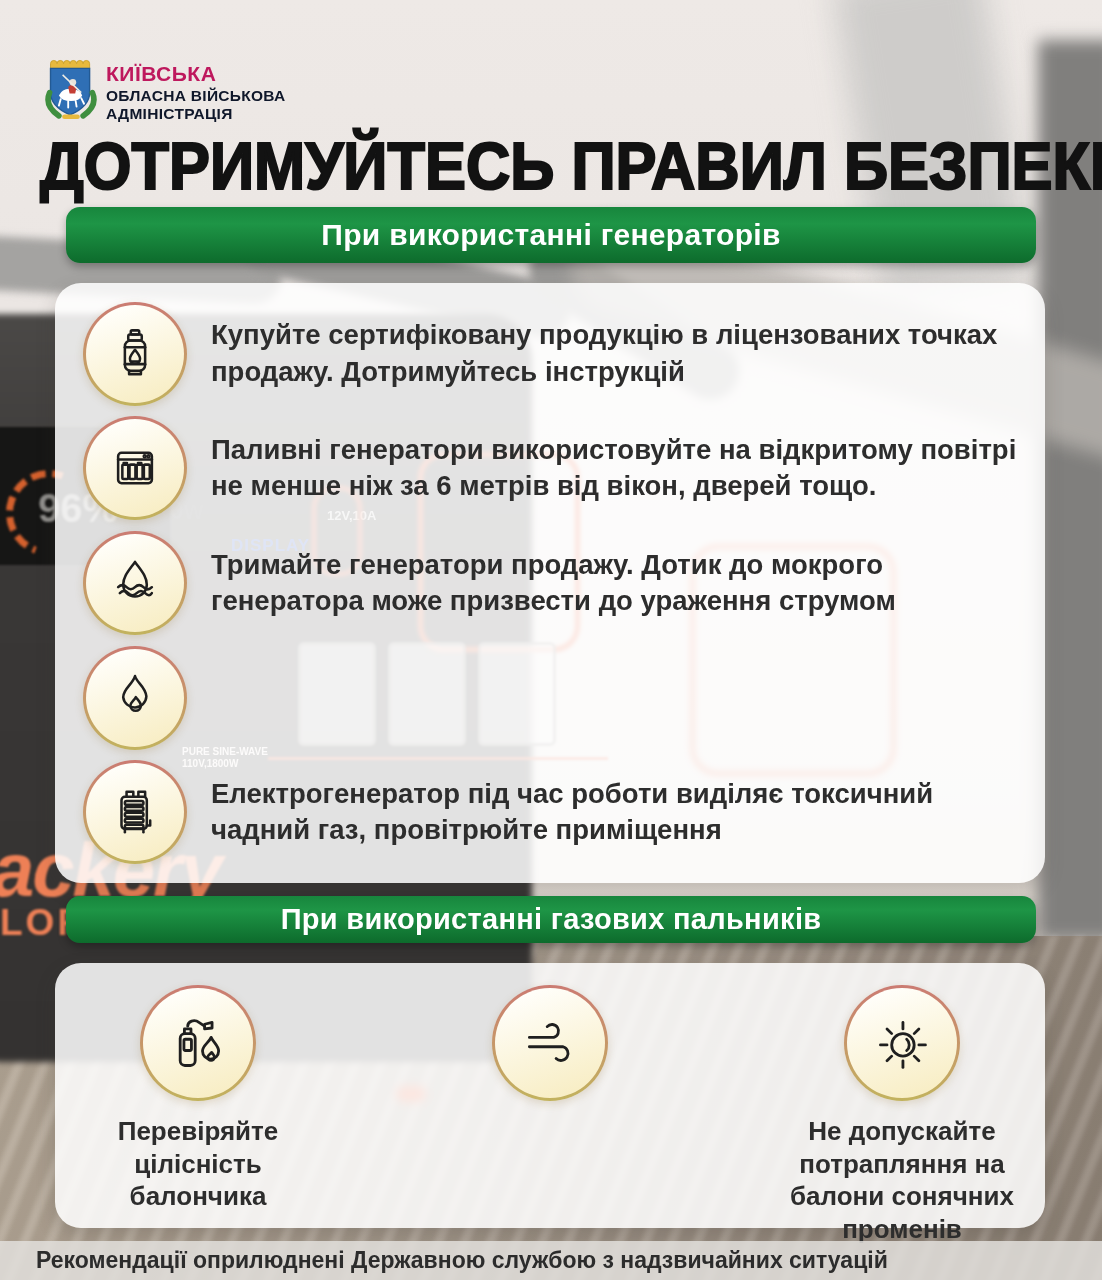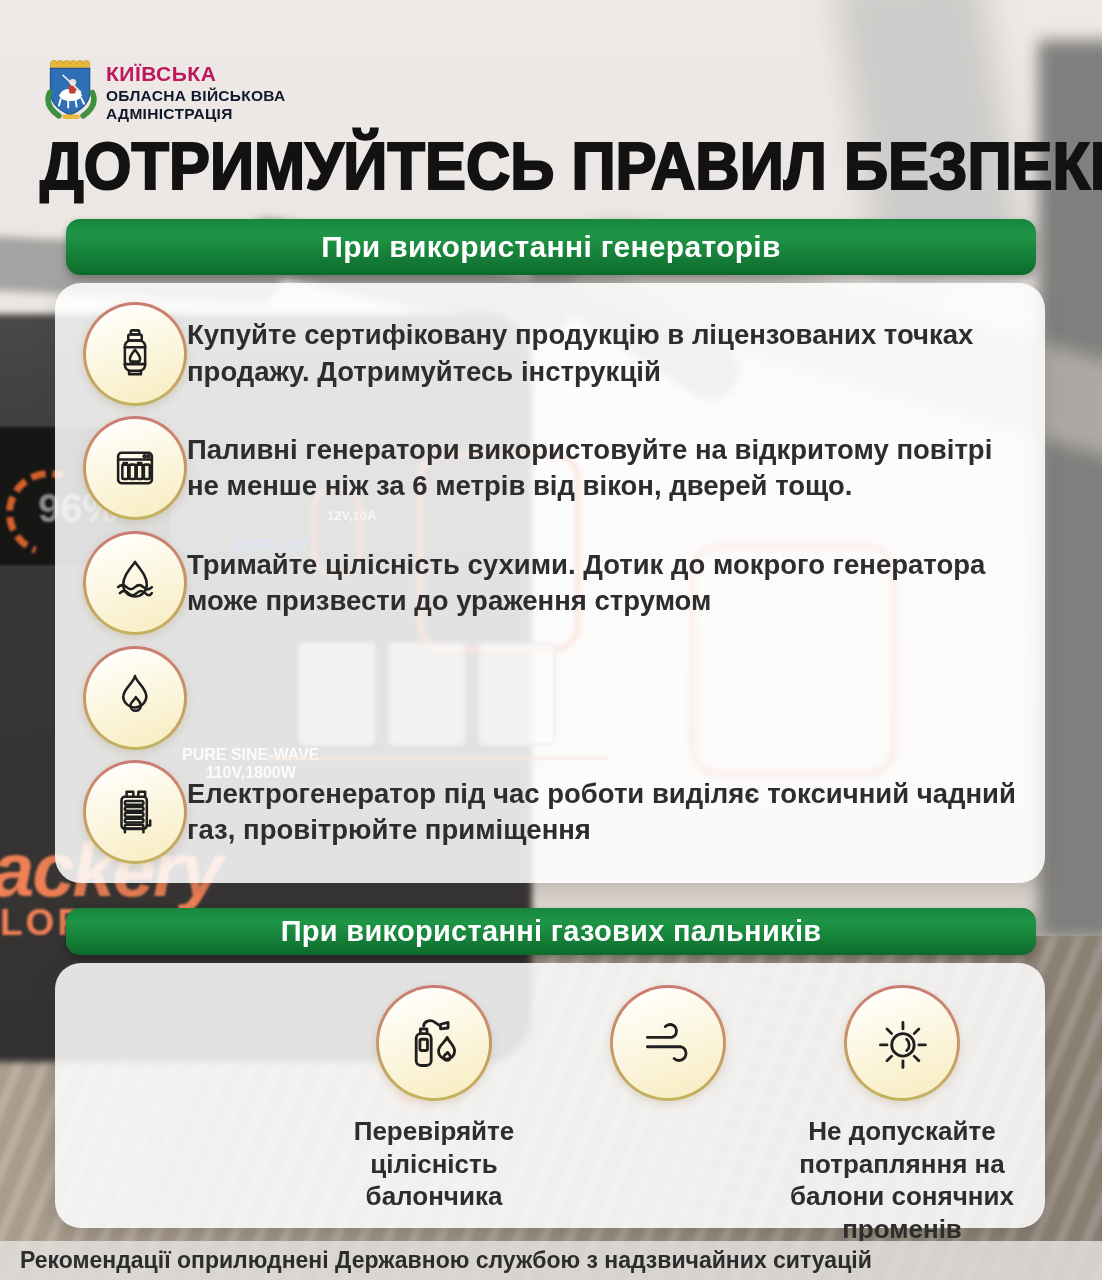--- a/index.html
+++ b/index.html
@@ -28,55 +28,55 @@
        border-right-color:transparent;border-bottom-color:transparent;transform:rotate(-25deg);filter:blur(1px);opacity:.95;}
   .pct{left:38px;top:486px;font-size:40px;font-weight:700;color:#8f8e8b;filter:blur(1px);}
   .watts{left:170px;top:496px;font-size:25px;font-weight:700;color:#404040;filter:blur(.5px);}
   .disp-label{left:231px;top:536px;font-size:17px;font-weight:700;color:#1d4ed8;letter-spacing:1px;opacity:.85;filter:blur(.5px);}
   .dcport{left:327px;top:508px;font-size:13px;font-weight:700;color:#d8d7d4;opacity:.9;filter:blur(.5px);}
   .sock-big{left:418px;top:452px;width:152px;height:190px;border:5px solid #e4572e;border-radius:26px;filter:blur(2px);}
   .sock-pill{left:312px;top:486px;width:42px;height:82px;border:4px solid #e4572e;border-radius:22px;filter:blur(2px);}
   .sock-big2{left:690px;top:544px;width:196px;height:222px;border:5px solid #e4572e;border-radius:28px;filter:blur(3px);opacity:.8;}
   .ac{top:642px;width:72px;height:98px;background:rgba(236,234,231,.6);border:3px solid rgba(110,106,100,.55);border-radius:6px;filter:blur(1px);}
   .ac1{left:298px;} .ac2{left:388px;} .ac3{left:478px;}
-  .inv{left:182px;top:746px;font-size:16px;font-weight:700;color:rgba(255,246,242,.9);line-height:1.15;filter:blur(.5px);text-align:center;}
+  .inv{left:182px;top:746px;font-size:10px;font-weight:700;color:rgba(255,246,242,.9);line-height:1.15;filter:blur(.5px);}
   .inv-line{left:268px;top:757px;width:340px;height:3px;background:rgba(230,90,50,.8);filter:blur(1px);}
   .brand{left:-8px;top:826px;font-size:76px;font-weight:800;font-style:italic;color:#ee8056;letter-spacing:-2px;filter:blur(1px);}
   .model{left:0px;top:902px;font-size:37px;font-weight:800;color:#ee8056;letter-spacing:3px;filter:blur(1px);}
   .led{left:396px;top:1086px;width:30px;height:16px;border-radius:8px;background:#e4572e;filter:blur(5px);}
 
   
   .header-logo{left:44px;top:52px;}
   .org{left:106px;top:62px;line-height:1.18;}
   .org-l1{font-size:21px;font-weight:800;color:#be185d;letter-spacing:.5px;}
   .org-l2,.org-l3{font-size:15.5px;font-weight:600;color:#0f172a;letter-spacing:.3px;}
   .title{left:40px;top:128px;font-size:66px;font-weight:800;color:#121212;white-space:nowrap;
          transform:scaleX(.93);transform-origin:left center;-webkit-text-stroke:2.2px #121212;}
   .banner{left:66px;width:970px;border-radius:14px;display:flex;align-items:center;justify-content:center;
           color:#fff;font-weight:600;letter-spacing:.3px;
           background:linear-gradient(180deg,#17863d 0%,#1e9546 30%,#0d6b2c 100%);
-          box-shadow:0 4px 8px rgba(0,0,0,.28);margin-top:12px;}
+          box-shadow:0 4px 8px rgba(0,0,0,.28);}
   .banner1{top:207px;height:56px;font-size:30px;}
   .banner2{top:896px;height:47px;font-size:29px;}
   .card{left:55px;width:990px;background:rgba(255,255,255,.86);border-radius:26px;
         box-shadow:0 8px 20px rgba(60,55,50,.20);box-sizing:border-box;}
   .card1{top:283px;height:600px;display:flex;flex-direction:column;justify-content:space-evenly;padding:8px 28px;}
-  .rule-row{display:flex;align-items:center;}
+  .rule-row{display:flex;align-items:center;gap:24px;}
   .icon-circle{width:98px;height:98px;flex:0 0 98px;border-radius:50%;border:3px solid transparent;
         background:linear-gradient(160deg,#fffef9 12%,#f8eec6 88%) padding-box,
                    linear-gradient(180deg,#cb7b72 0%,#c2b35e 100%) border-box;
         display:flex;align-items:center;justify-content:center;
         box-shadow:0 3px 8px rgba(150,120,60,.22);}
   .rule-text{font-size:27.5px;font-weight:700;color:#2d2d2d;line-height:1.32;max-width:836px;}
-  .card2{top:963px;height:265px;display:flex;justify-content:flex-end;padding:22px 26px 0;}
+  .card2{top:963px;height:265px;display:flex;justify-content:space-between;padding:22px 26px 0;}
   .col{width:234px;display:flex;flex-direction:column;align-items:center;gap:14px;}
   .col .icon-circle{width:110px;height:110px;flex:0 0 auto;}
   .col-text{font-size:26px;font-weight:700;color:#2d2d2d;text-align:center;line-height:1.25;}
   .footer-bar{left:0;top:1241px;width:1102px;height:39px;background:rgba(226,223,220,.85);
-        display:flex;align-items:center;padding-left:20px;box-sizing:border-box;
+        display:flex;align-items:center;padding-left:36px;box-sizing:border-box;
         font-size:23px;font-weight:600;color:#2c2c2c;}
   .li{stroke:#1f1f1f;stroke-width:3;fill:none;stroke-linecap:round;stroke-linejoin:round;}
 </style>
 </head>
 <body>
 
 <div id="poster">
 
   <div class="abs wall"></div>
   <div class="abs frame-tr"></div>
@@ -169,21 +169,21 @@
     </div>
 
     <div class="rule-row">
       <div class="icon-circle">
         <svg class="li" width="54" height="54" viewBox="0 0 64 64">
           <path d="M32 7 C39 17 46 24 46 34 A14 14 0 0 1 18 34 C18 24 25 17 32 7 Z"></path>
           <path d="M12 37 q5 -5 10 0 t10 0 t10 0 t10 0"></path>
           <path d="M14 44 q5 -5 10 0 t10 0 t10 0 t8 0"></path>
         </svg>
       </div>
-      <div class="rule-text">Тримайте цілісність сухими. Дотик до мокрого генератора може призвести до ураження струмом</div>
+      <div class="rule-text">Тримайте генератори продажу. Дотик до мокрого генератора може призвести до ураження струмом</div>
     </div>
 
     <div class="rule-row">
       <div class="icon-circle">
         <svg class="li" width="54" height="54" viewBox="0 0 64 64">
           <path d="M32 6 C34 14 44 18 45.5 30 A13.8 13.8 0 0 1 18 31 C18 21 29 16 32 6 Z"></path>
           <path d="M33 31 c3 4 6 6 6 10 a6.2 6.2 0 0 1 -12.4 0 c0 -4 4.4 -6 6.4 -10 z"></path>
         </svg>
       </div>
     </div>

